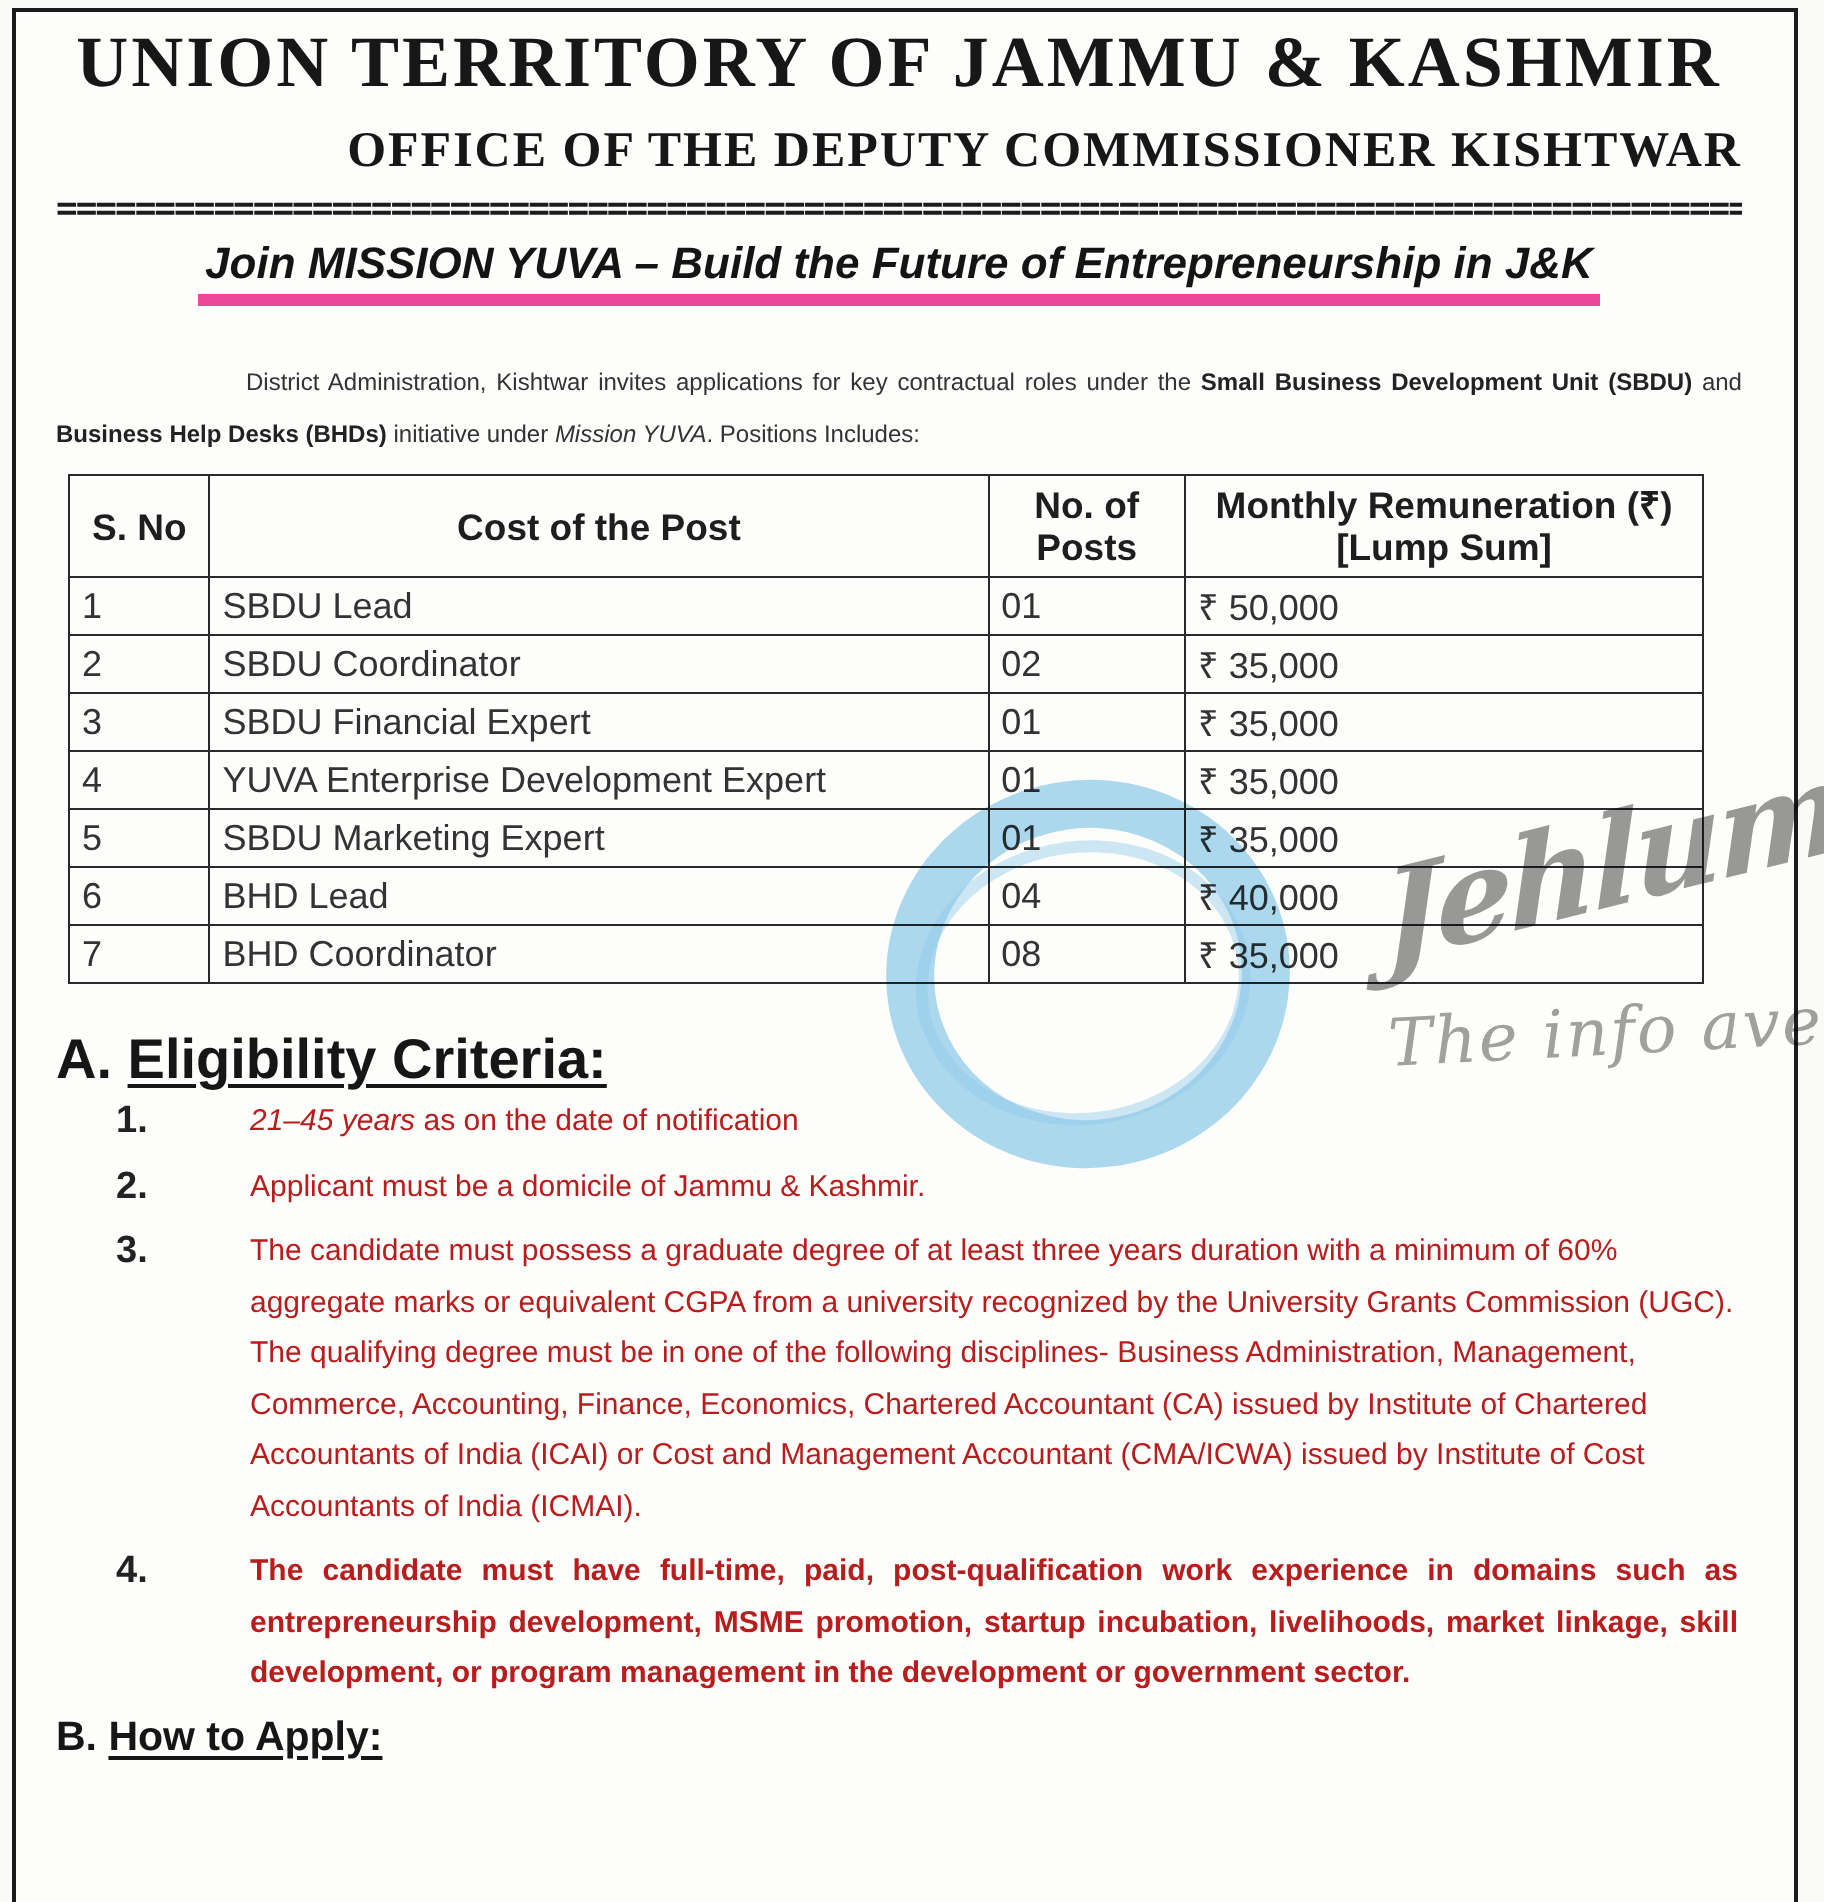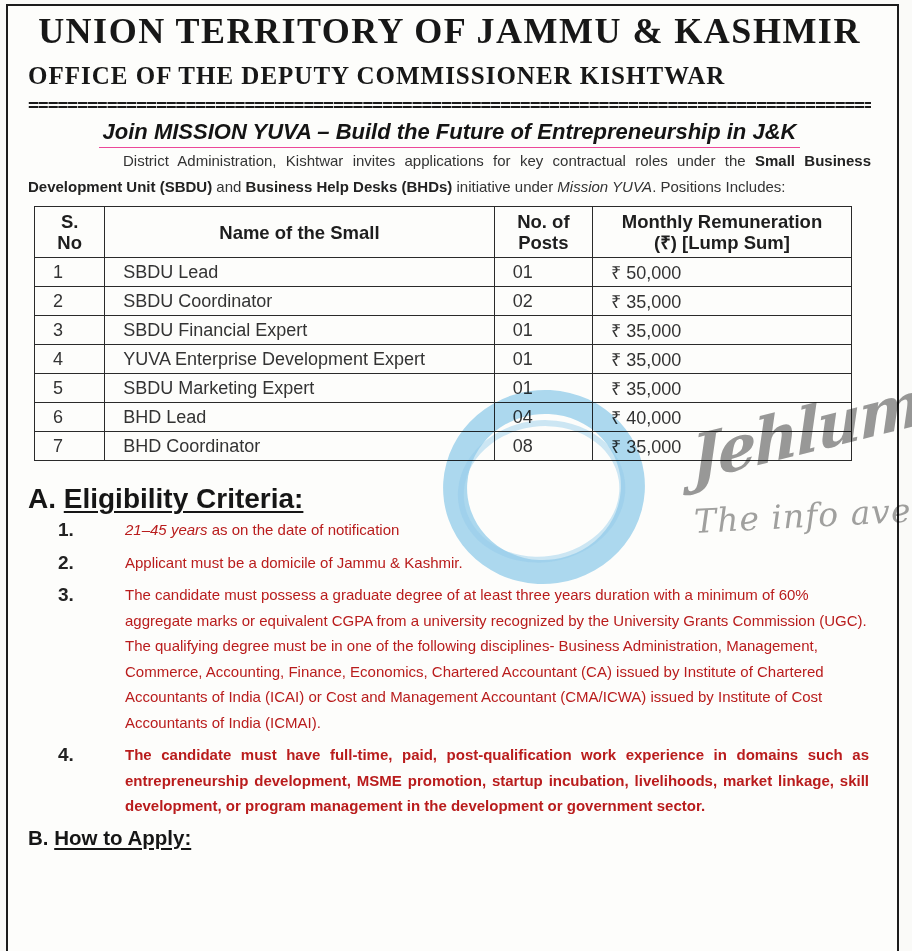--- a/index.html
+++ b/index.html
@@ -21,52 +21,53 @@
   }
   .title1{
     font-family:"Liberation Serif",serif;
     font-weight:bold;font-size:36px;line-height:38px;
     text-align:center;margin-top:6px;letter-spacing:1.5px;
     color:#171717;
   }
   .title2{
     font-family:"Liberation Serif",serif;
     font-weight:bold;font-size:25px;line-height:28px;
-    text-align:left;margin-top:12px;letter-spacing:1px;
+    text-align:right;margin-top:12px;letter-spacing:1px;
     color:#171717;
   }
   .divider{
     font-family:"DejaVu Sans Mono",monospace;
     font-weight:bold;font-size:18px;line-height:15px;
     margin-top:7px;white-space:nowrap;overflow:hidden;
     color:#1b1b1b;letter-spacing:-1px;
   }
   .subtitle-wrap{text-align:center;margin-top:7px;}
   .subtitle{
     display:inline-block;
     font-weight:bold;font-style:italic;font-size:22px;line-height:26px;
-    border-bottom:1px solid #ec4899;padding:0 4px 2px 4px;
+    border-bottom:6px solid #ec4899;padding:0 4px 2px 4px;
     color:#141414;
   }
   .intro{
-    font-size:15px;line-height:25.5px;
+    margin-top:26px;
+    font-size:12px;line-height:25.5px;
     text-align:justify;text-indent:95px;
     color:#333;
   }
   .intro b{color:#222;}
   table.posts{
     border-collapse:collapse;
     margin-top:7px;margin-left:6px;
     table-layout:fixed;width:818px;
   }
   table.posts th,table.posts td{
     border:1.6px solid #2a2a2a;
     vertical-align:middle;
     font-size:18px;color:#333;
-    padding:1px 18px;
+    padding:1px 6px;
     overflow:hidden;
   }
   table.posts th{
     font-weight:bold;font-size:18.5px;line-height:21px;
     height:48px;color:#1e1e1e;
   }
   table.posts td{height:26px;}
   .col-sno{width:70px;}
   .col-name{width:388px;}
   .col-posts{width:98px;}
@@ -137,21 +138,21 @@
     <table class="posts">
       <colgroup>
         <col class="col-sno">
           <col class="col-name">
           <col class="col-posts">
           <col class="col-remun">
       </colgroup>
       <thead>
         <tr>
           <th>S. No</th>
-          <th>Name of the Small</th>
+          <th>Cost of the Post</th>
           <th>No. of Posts</th>
           <th>Monthly Remuneration (₹) [Lump Sum]</th>
         </tr>
       </thead>
       <tbody>
         <tr>
           <td>1</td>
           <td>SBDU Lead</td>
           <td>01</td>
           <td>₹ 50,000</td>

